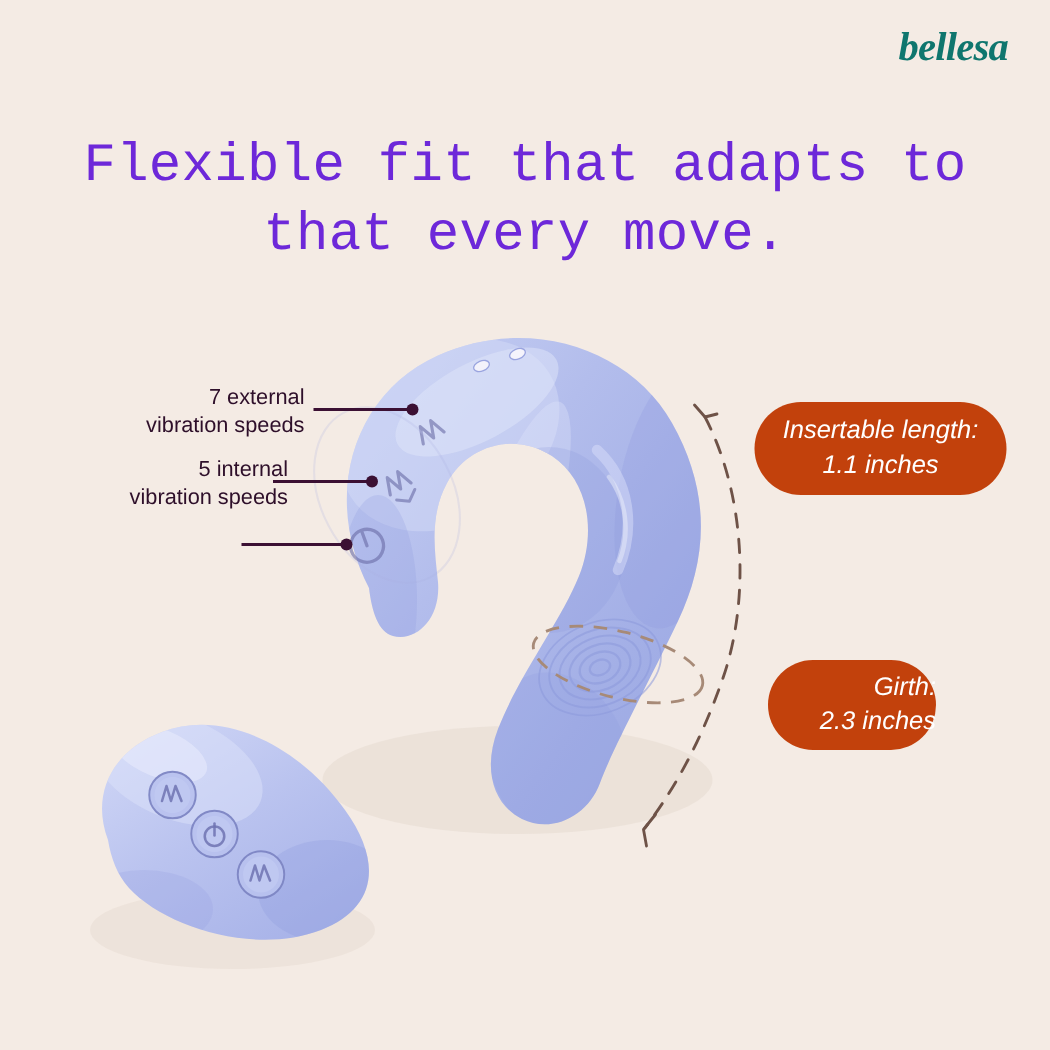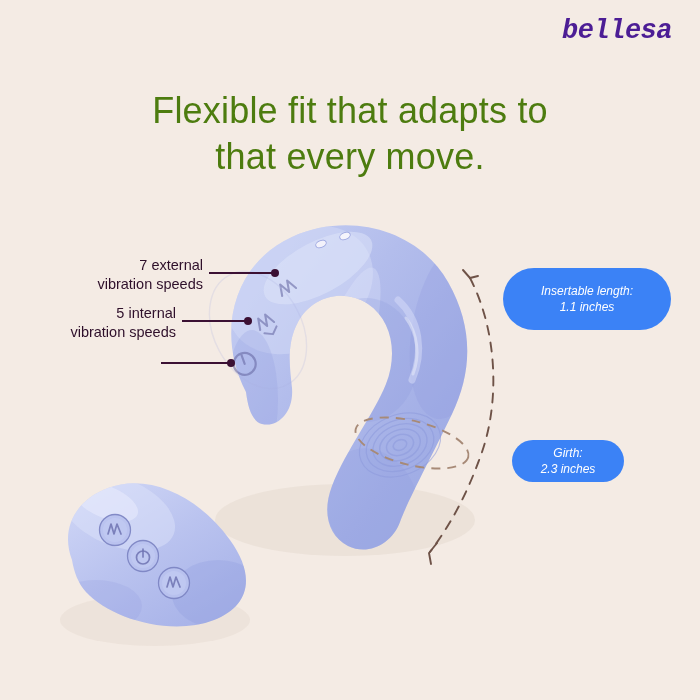--- a/index.html
+++ b/index.html
@@ -24,34 +24,34 @@
 
   
   #brand {
     position: absolute;
     top: 18px;
     right: 28px;
     font-size: 27px;
     font-style: italic;
     font-weight: 700;
     letter-spacing: -0.5px;
-    color: #4c1d95;
+    color: #0f766e;
     line-height: 1;
-    font-family: Liberation Mono, monospace;
+    font-family: Liberation Serif, serif;
   }
 
   
   #headline {
     position: absolute;
     top: 88px;
     left: 0;
     width: 700px;
     text-align: center;
-    color: #4d7c0f;
-    font-family: Liberation Sans, sans-serif;
+    color: #6d28d9;
+    font-family: Liberation Mono, monospace;
     font-size: 36px;
     line-height: 1.27;
     letter-spacing: 0.2px;
   }
   #headline .l {
     display: block;
   }
 
   
   .callout {
@@ -79,47 +79,48 @@
     top: -3.2px;
     width: 8.5px;
     height: 8.5px;
     border-radius: 50%;
     background: #3B1033;
   }
 
   
   .pill {
     position: absolute;
-    background: #3b82f6;
+    background: #c2410c;
     color: #FFFFFF;
     border-radius: 999px;
     text-align: center;
     font-style: italic;
-    font-size: 12px;
+    font-size: 17px;
     line-height: 1.35;
     font-family: "Liberation Sans", sans-serif;
     display: flex;
     flex-direction: column;
     align-items: center;
     justify-content: center;
     box-sizing: border-box;
   }
   .pill span { display: block; white-space: nowrap; }
 
   #pill-length {
     left: 503px;
     top: 268px;
     width: 168px;
     height: 62px;
   }
   #pill-girth {
     left: 512px;
     top: 440px;
     width: 112px;
-    height: 42px;
+    height: 60px;
+    align-items: flex-end;
   }
 
   
   #art {
     position: absolute;
     left: 0;
     top: 0;
     width: 700px;
     height: 700px;
   }
@@ -320,21 +321,21 @@
   </div>
 
   <div class="callout" style="left:20px; top:256px; width:183px;">
     <span class="line">7 external</span>
     <span class="line">vibration speeds</span>
   </div>
   <div class="leader" style="left:209px; top:272px; width:66px;">
     <span class="dot"></span>
   </div>
 
-  <div class="callout" style="left:0px; top:304px; width:176px;">
+  <div class="callout" style="left:16px; top:304px; width:176px;">
     <span class="line">5 internal</span>
     <span class="line">vibration speeds</span>
   </div>
   <div class="leader" style="left:182px; top:320px; width:66px;">
     <span class="dot"></span>
   </div>
 
   <div class="leader" style="left:161px; top:362px; width:70px;">
     <span class="dot"></span>
   </div>

